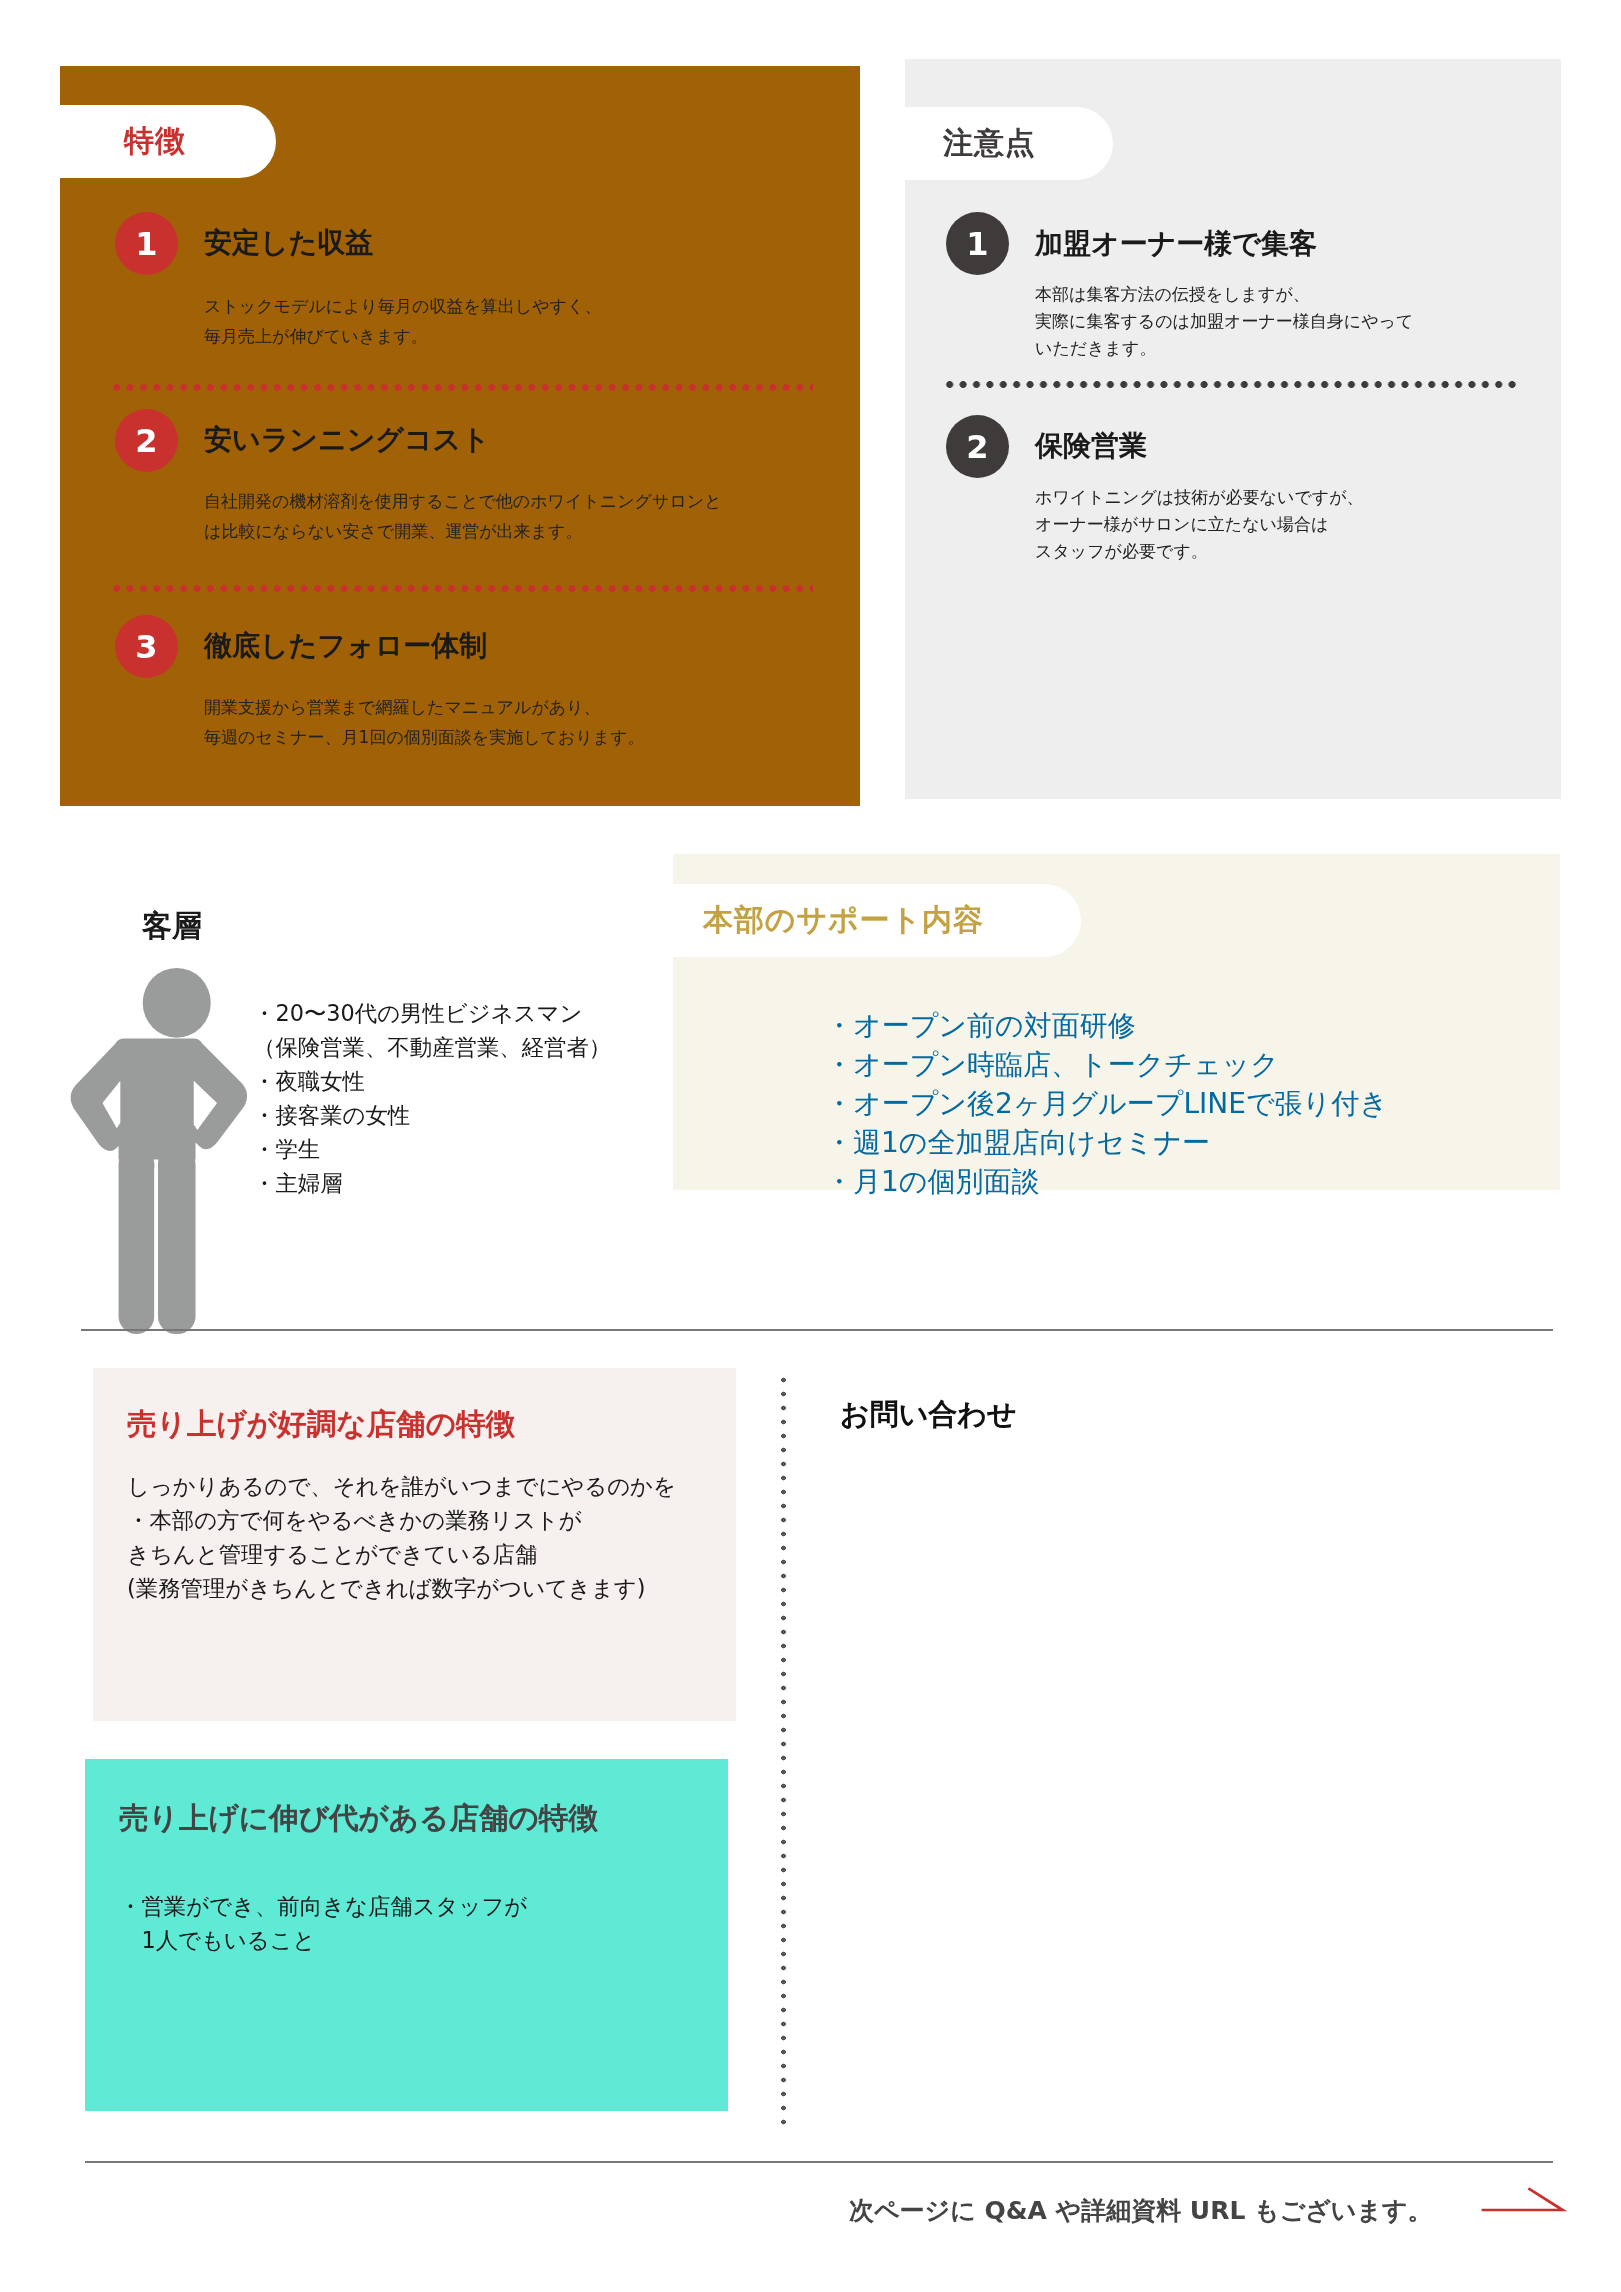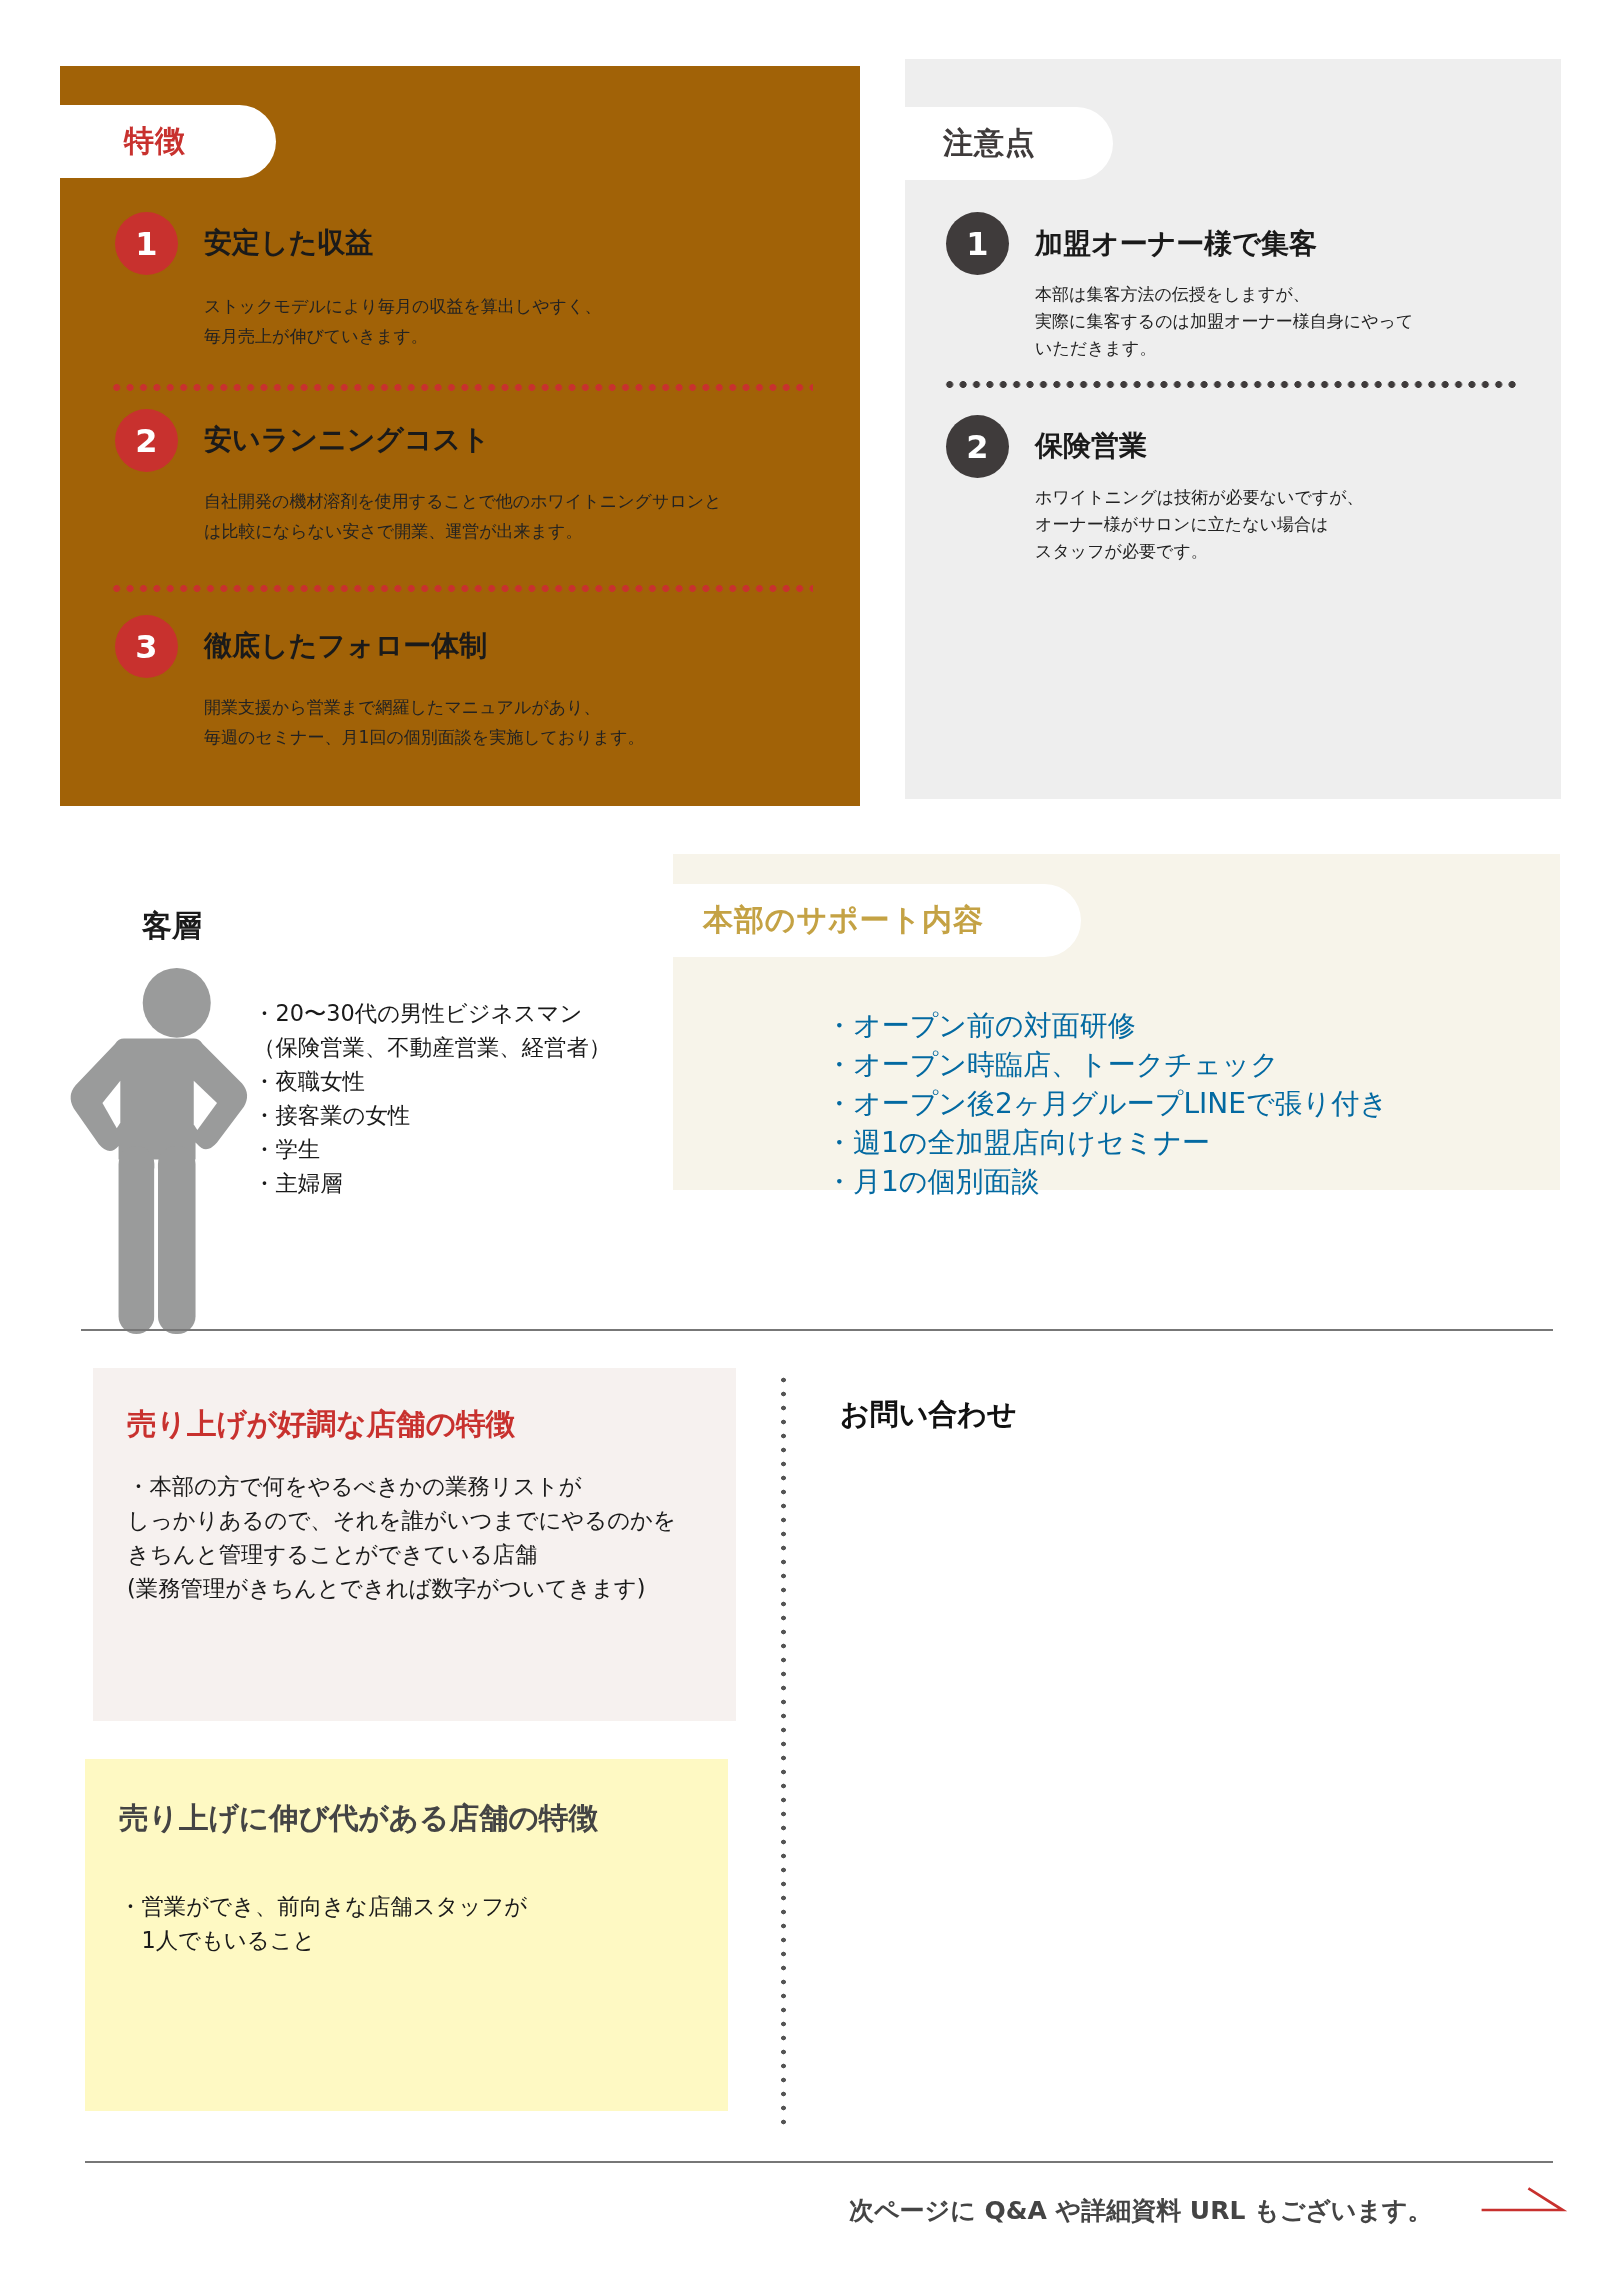--- a/index.html
+++ b/index.html
@@ -109,28 +109,28 @@
     <div class="list-line">・週1の全加盟店向けセミナー</div>
     <div class="list-line">・月1の個別面談</div>
   </div>
 </section>
 
 <div class="hline" style="left:81px; top:1329px; width:1472px;"></div>
 
 <section class="card" style="left:93px; top:1368px; width:643px; height:353px; background:#f6f1ef;">
   <div class="abs" style="left:34px; top:36px; font-size:29.6px; font-weight:bold; color:#c8312e; white-space:nowrap;">売り上げが好調な店舗の特徴</div>
   <div class="abs" style="left:34px; top:101px; font-size:22.4px; line-height:34px; color:#1a1a1a;">
+    <div class="list-line">しっかりあるので、それを誰がいつまでにやるのかを</div>
     <div class="list-line">・本部の方で何をやるべきかの業務リストが</div>
-    <div class="list-line">しっかりあるので、それを誰がいつまでにやるのかを</div>
     <div class="list-line">きちんと管理することができている店舗</div>
     <div class="list-line">(業務管理がきちんとできれば数字がついてきます)</div>
   </div>
 </section>
 
-<section class="card" style="left:85px; top:1759px; width:643px; height:352px; background:#fef9c3;">
+<section class="card" style="left:85px; top:1759px; width:643px; height:352px; background:#5eead4;">
   <div class="abs" style="left:34px; top:39px; font-size:29.6px; font-weight:bold; color:#444444; white-space:nowrap;">売り上げに伸び代がある店舗の特徴</div>
   <div class="abs" style="left:34px; top:111px; font-size:22.4px; line-height:34px; color:#1a1a1a;margin-top:19px;">
     <div class="list-line">・営業ができ、前向きな店舗スタッフが</div>
     <div class="list-line">　1人でもいること</div>
   </div>
 </section>
 
 <div class="vdots" style="left:780px; top:1373px; height:752px;"></div>
 
 <div class="abs" style="left:840px; top:1395px; font-size:29px; font-weight:bold; color:#111; white-space:nowrap;">お問い合わせ</div>

